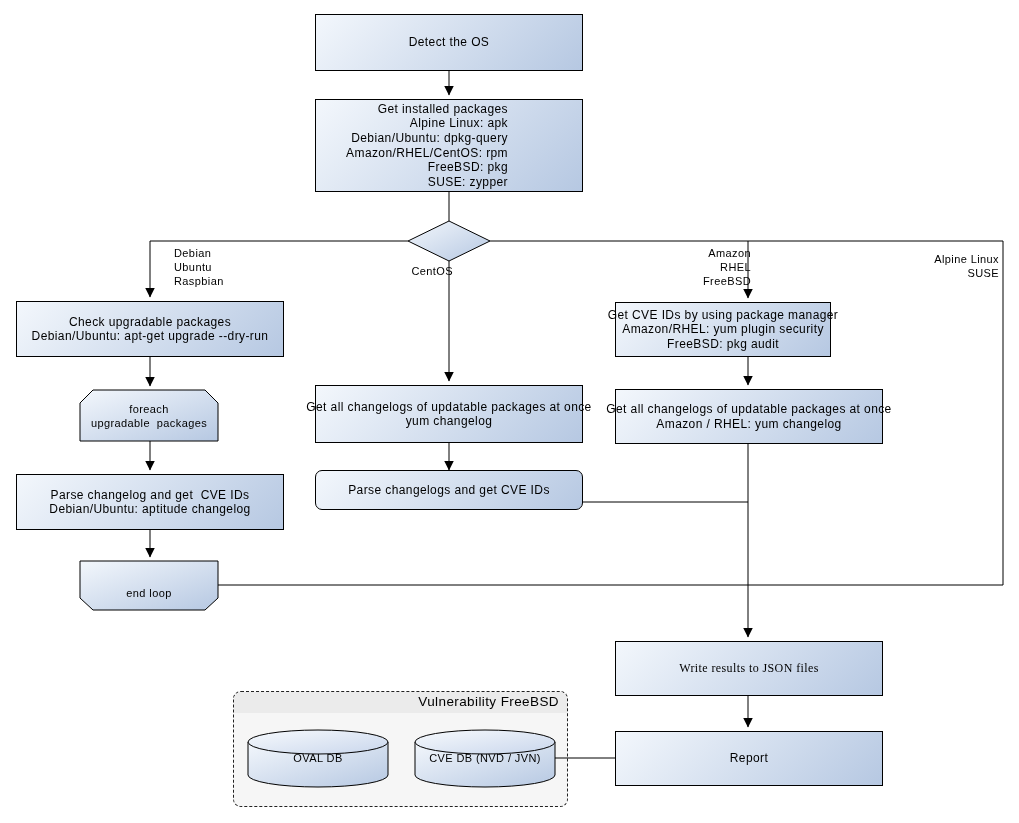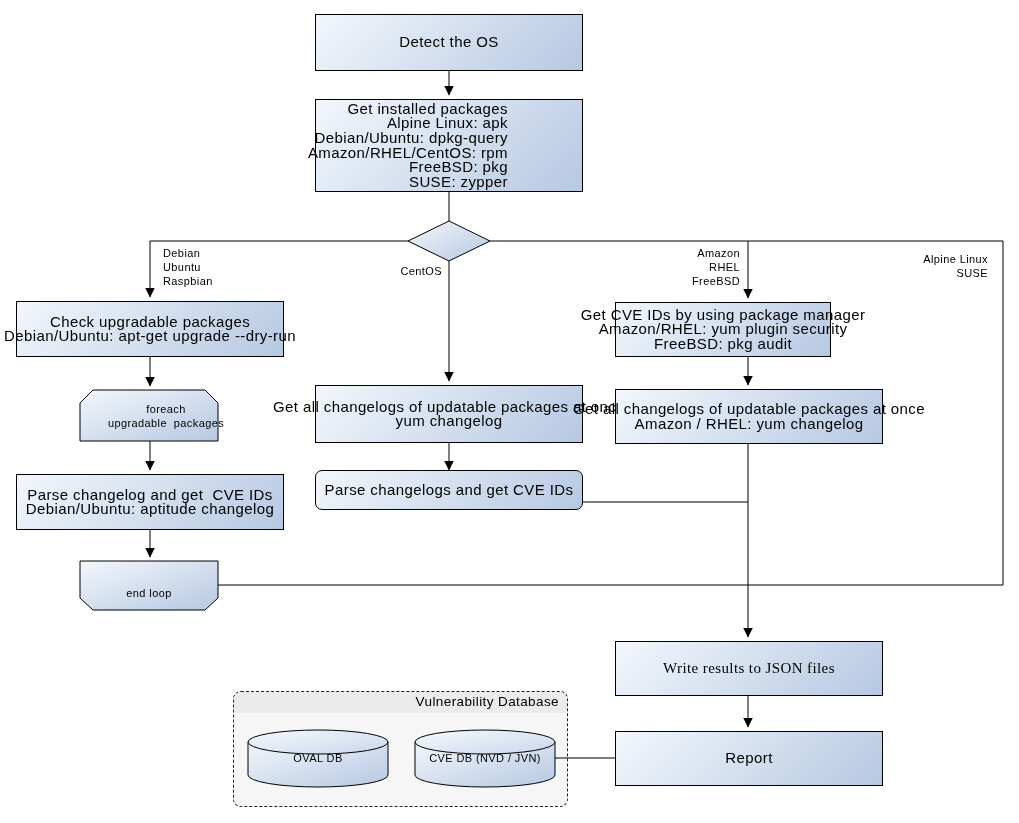--- a/index.html
+++ b/index.html
@@ -7,29 +7,29 @@
     position:relative;width:1019px;height:823px;background:#ffffff;overflow:hidden;
     font-family:"Liberation Sans",sans-serif;color:#000;
   }
   .layer{position:absolute;left:0;top:0;}
   .node{
     position:absolute;box-sizing:border-box;
     background:linear-gradient(135deg,#f3f7fc 0%,#b6c8e2 100%);
     border:1px solid #000;
     display:flex;align-items:center;justify-content:center;
     text-align:center;white-space:pre;
-    font-size:15px;line-height:14.5px;letter-spacing:0.4px;
+    font-size:12px;line-height:14.5px;letter-spacing:0.4px;
   }
   .node.ralign{justify-content:flex-end;text-align:right;padding-right:74px;}
   .floatlbl{
     position:absolute;white-space:pre;font-size:11px;line-height:14px;letter-spacing:0.4px;
     display:flex;align-items:center;justify-content:center;text-align:center;
   }
   .edgelbl{
-    position:absolute;white-space:pre;font-size:11px;line-height:14px;letter-spacing:0.4px;
+    position:absolute;white-space:pre;font-size:11px;line-height:14px;letter-spacing:0.4px;margin-left:11px;
   }
   .edgelbl.left{text-align:left;}
   .edgelbl.right{text-align:right;}
   .group{
     position:absolute;box-sizing:border-box;left:233px;top:691px;width:335px;height:116px;
     background:#f6f6f6;border:1px dashed #222;border-radius:8px;
   }
   .group-band{
     position:absolute;left:0;top:0;right:0;height:21px;background:#ebebeb;
     border-radius:7px 7px 0 0;
@@ -39,21 +39,21 @@
     font-size:13.5px;letter-spacing:0.4px;white-space:pre;
   }
 </style>
 </head>
 <body>
 
 <div class="stage">
 
   <div class="group">
     <div class="group-band"></div>
-    <div class="group-title">Vulnerability Database</div>
+    <div class="group-title">Vulnerability FreeBSD</div>
   </div>
 
   <svg class="layer" width="1019" height="823" viewBox="0 0 1019 823">
     <defs>
       <linearGradient id="nodeGrad" x1="0" y1="0" x2="1" y2="1">
         <stop offset="0" stop-color="#f3f7fc"></stop>
         <stop offset="1" stop-color="#b6c8e2"></stop>
       </linearGradient>
       <linearGradient id="rimGrad" x1="0" y1="0" x2="1" y2="1">
         <stop offset="0" stop-color="#f7fafd"></stop>
@@ -130,21 +130,21 @@
 Amazon/RHEL: yum plugin security
 FreeBSD: pkg audit</div>
 
   <div class="node" style="left:615px;top:389px;width:268px;height:55px;">Get all changelogs of updatable packages at once
 Amazon / RHEL: yum changelog</div>
 
   <div class="node" style="left:615px;top:641px;width:268px;height:55px;font-family:Liberation Serif, serif;">Write results to JSON files</div>
 
   <div class="node" style="left:615px;top:731px;width:268px;height:55px;">Report</div>
 
-  <div class="floatlbl" style="left:80px;top:391px;width:138px;height:49px;padding-left:17px;">foreach
+  <div class="floatlbl" style="left:80px;top:391px;width:138px;height:49px;">foreach
 upgradable  packages</div>
 
   <div class="floatlbl" style="left:80px;top:561px;width:138px;height:64px;">end loop</div>
 
   <div class="floatlbl" style="left:415px;top:746px;width:140px;height:24px;">CVE DB (NVD / JVN)</div>
 
   <div class="floatlbl" style="left:248px;top:746px;width:140px;height:24px;">OVAL DB</div>
 
   <div class="edgelbl left" style="left:163px;top:246px;width:110px;">Debian
 Ubuntu

